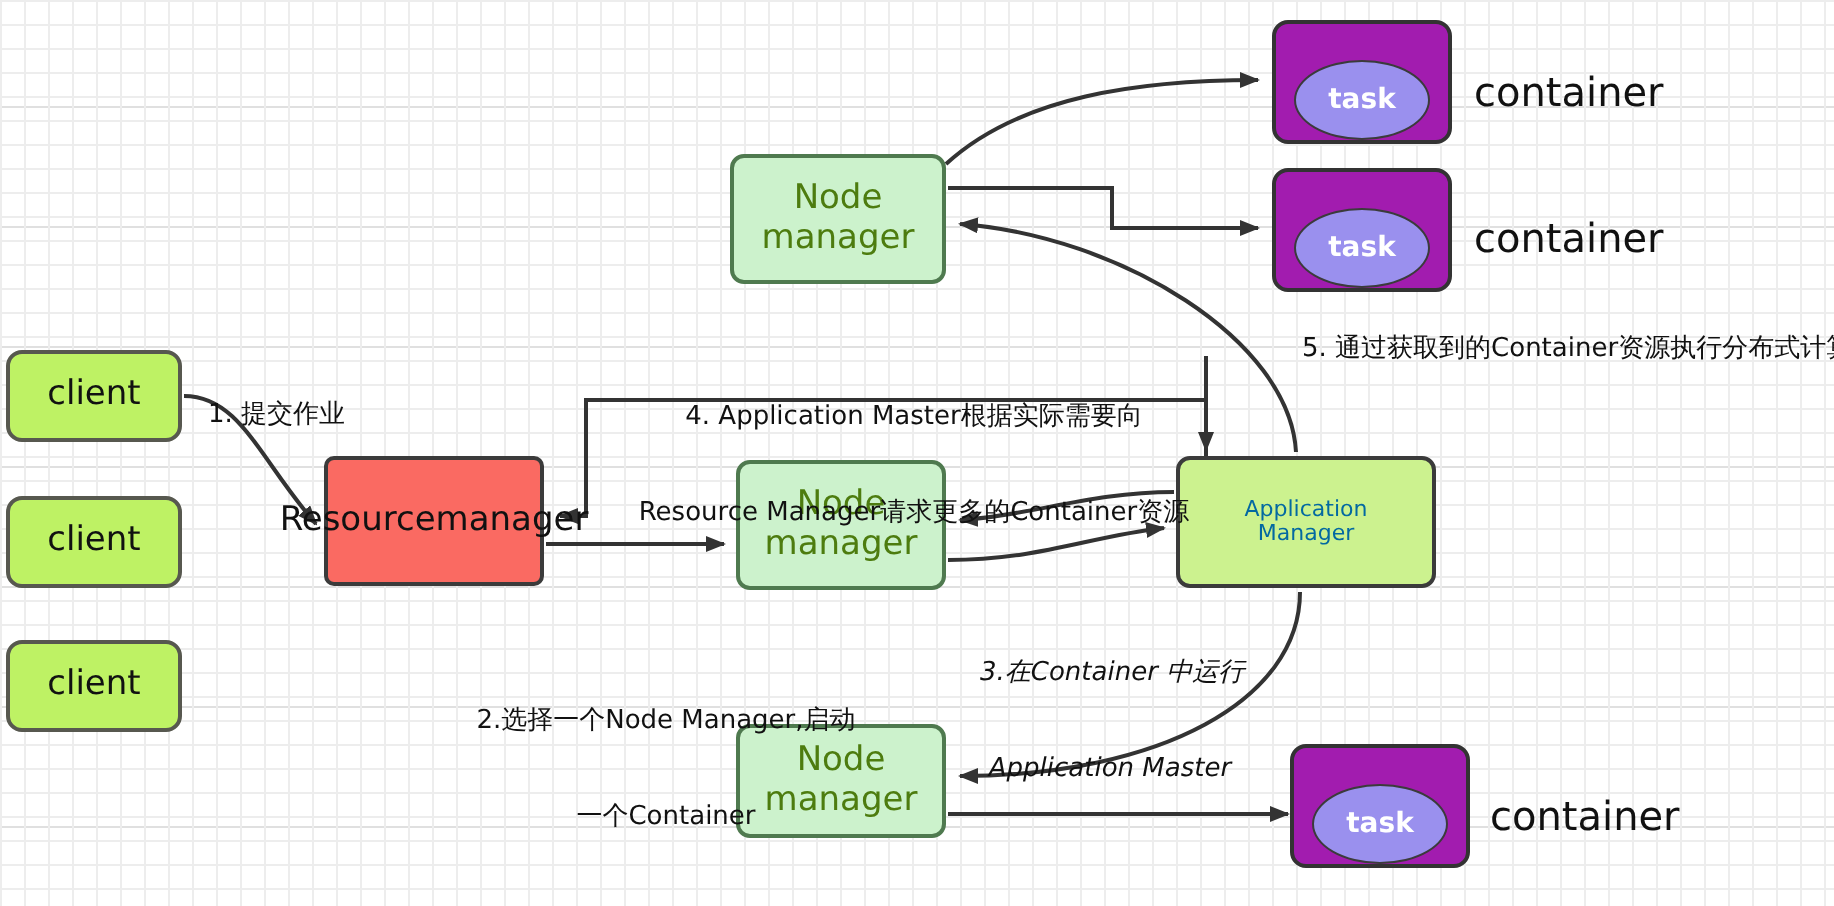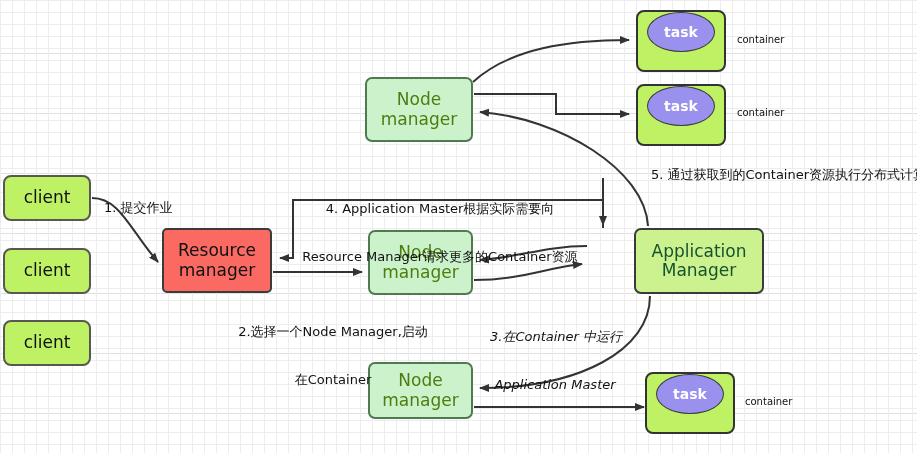--- a/index.html
+++ b/index.html
@@ -31,39 +31,39 @@
   .rm{
     background:#fa6a62;border:2px solid #3b3b3b;
     font-size:17px;color:#111;border-radius:5px;
   }
   .nm{
     background:#ccf2cc;border:2px solid #4f7a4f;
     font-size:17px;color:#4d7c0f;border-radius:7px;
   }
   .am{
     background:#ccf28f;border:2px solid #3b3b3b;
-    font-size:17px;color:#14532d;border-radius:7px;margin-left:46px;
+    font-size:11px;color:#0369a1;border-radius:7px;
   }
   .cbox{
-    background:#bef264;border:2.5px solid #333;border-radius:8px;
+    background:#a21caf;border:2.5px solid #333;border-radius:8px;
     position:absolute;box-sizing:border-box;
-    display:flex;align-items:flex-start;justify-content:center;
+    display:flex;align-items:flex-end;justify-content:center;
   }
   .task{
     width:66px;height:38px;border-radius:50%;
     background:#9a90ee;border:1.6px solid #3b3b3b;
     display:flex;align-items:center;justify-content:center;
     color:#fff;font-size:14px;font-weight:bold;
   }
   .lbl{
     position:absolute;font-size:13px;color:#111;
     line-height:1.25;white-space:pre;
   }
   .lbl.c{text-align:center;}
-  .clabel{position:absolute;font-size:10px;color:#111;}
+  .clabel{position:absolute;font-size:20px;color:#111;}
 </style>
 </head>
 <body>
 
 <div id="grid"></div>
 
 <svg id="edges" xmlns="http://www.w3.org/2000/svg">
   <defs>
     <marker id="ah" markerWidth="10" markerHeight="8" refX="9" refY="4" orient="auto" markerUnits="userSpaceOnUse">
       <path d="M0,0 L10,4 L0,8 z" fill="#333"></path>
@@ -96,21 +96,21 @@
 <div class="node client" style="left:3px;top:175px;width:88px;height:46px;">
   <span>client</span>
 </div>
 <div class="node client" style="left:3px;top:248px;width:88px;height:46px;">
   <span>client</span>
 </div>
 <div class="node client" style="left:3px;top:320px;width:88px;height:46px;">
   <span>client</span>
 </div>
 
-<div class="node rm" style="left:162px;top:228px;width:110px;height:65px;flex-direction:column;">
+<div class="node rm" style="left:162px;top:228px;width:110px;height:65px;flex-direction:row;">
   <span>Resource</span>
   <span>manager</span>
 </div>
 
 <div class="node nm" style="left:365px;top:77px;width:108px;height:65px;flex-direction:column;">
   <span>Node</span>
   <span>manager</span>
 </div>
 <div class="node nm" style="left:368px;top:230px;width:105px;height:65px;flex-direction:column;">
   <span>Node</span>
@@ -142,28 +142,28 @@
 
 <div class="cbox" style="left:645px;top:372px;width:90px;height:62px;">
   <div class="task">
     <span>task</span>
   </div>
 </div>
 <div class="clabel" style="left:745px;top:396px;">container</div>
 
 <div class="lbl" style="left:104px;top:200px;">1. 提交作业</div>
 
-<div class="lbl c" style="left:233px;top:291px;width:200px;">
+<div class="lbl c" style="left:233px;top:320px;width:200px;">
   <div>2.选择一个Node Manager,启动</div>
-  <div>在Container</div>
+  <div>一个Container</div>
 </div>
 
 <div class="lbl c" style="left:490px;top:296px;width:130px;font-style:italic;">
   <div>3.在Container 中运行</div>
   <div>Application Master</div>
 </div>
 
-<div class="lbl c" style="left:290px;top:168px;width:300px;">
+<div class="lbl c" style="left:290px;top:168px;width:300px;padding-left:17px;">
   <div>4. Application Master根据实际需要向</div>
   <div>Resource Manager请求更多的Container资源</div>
 </div>
 
 <div class="lbl" style="left:651px;top:167px;">5. 通过获取到的Container资源执行分布式计算</div>
 
 </body></html>

